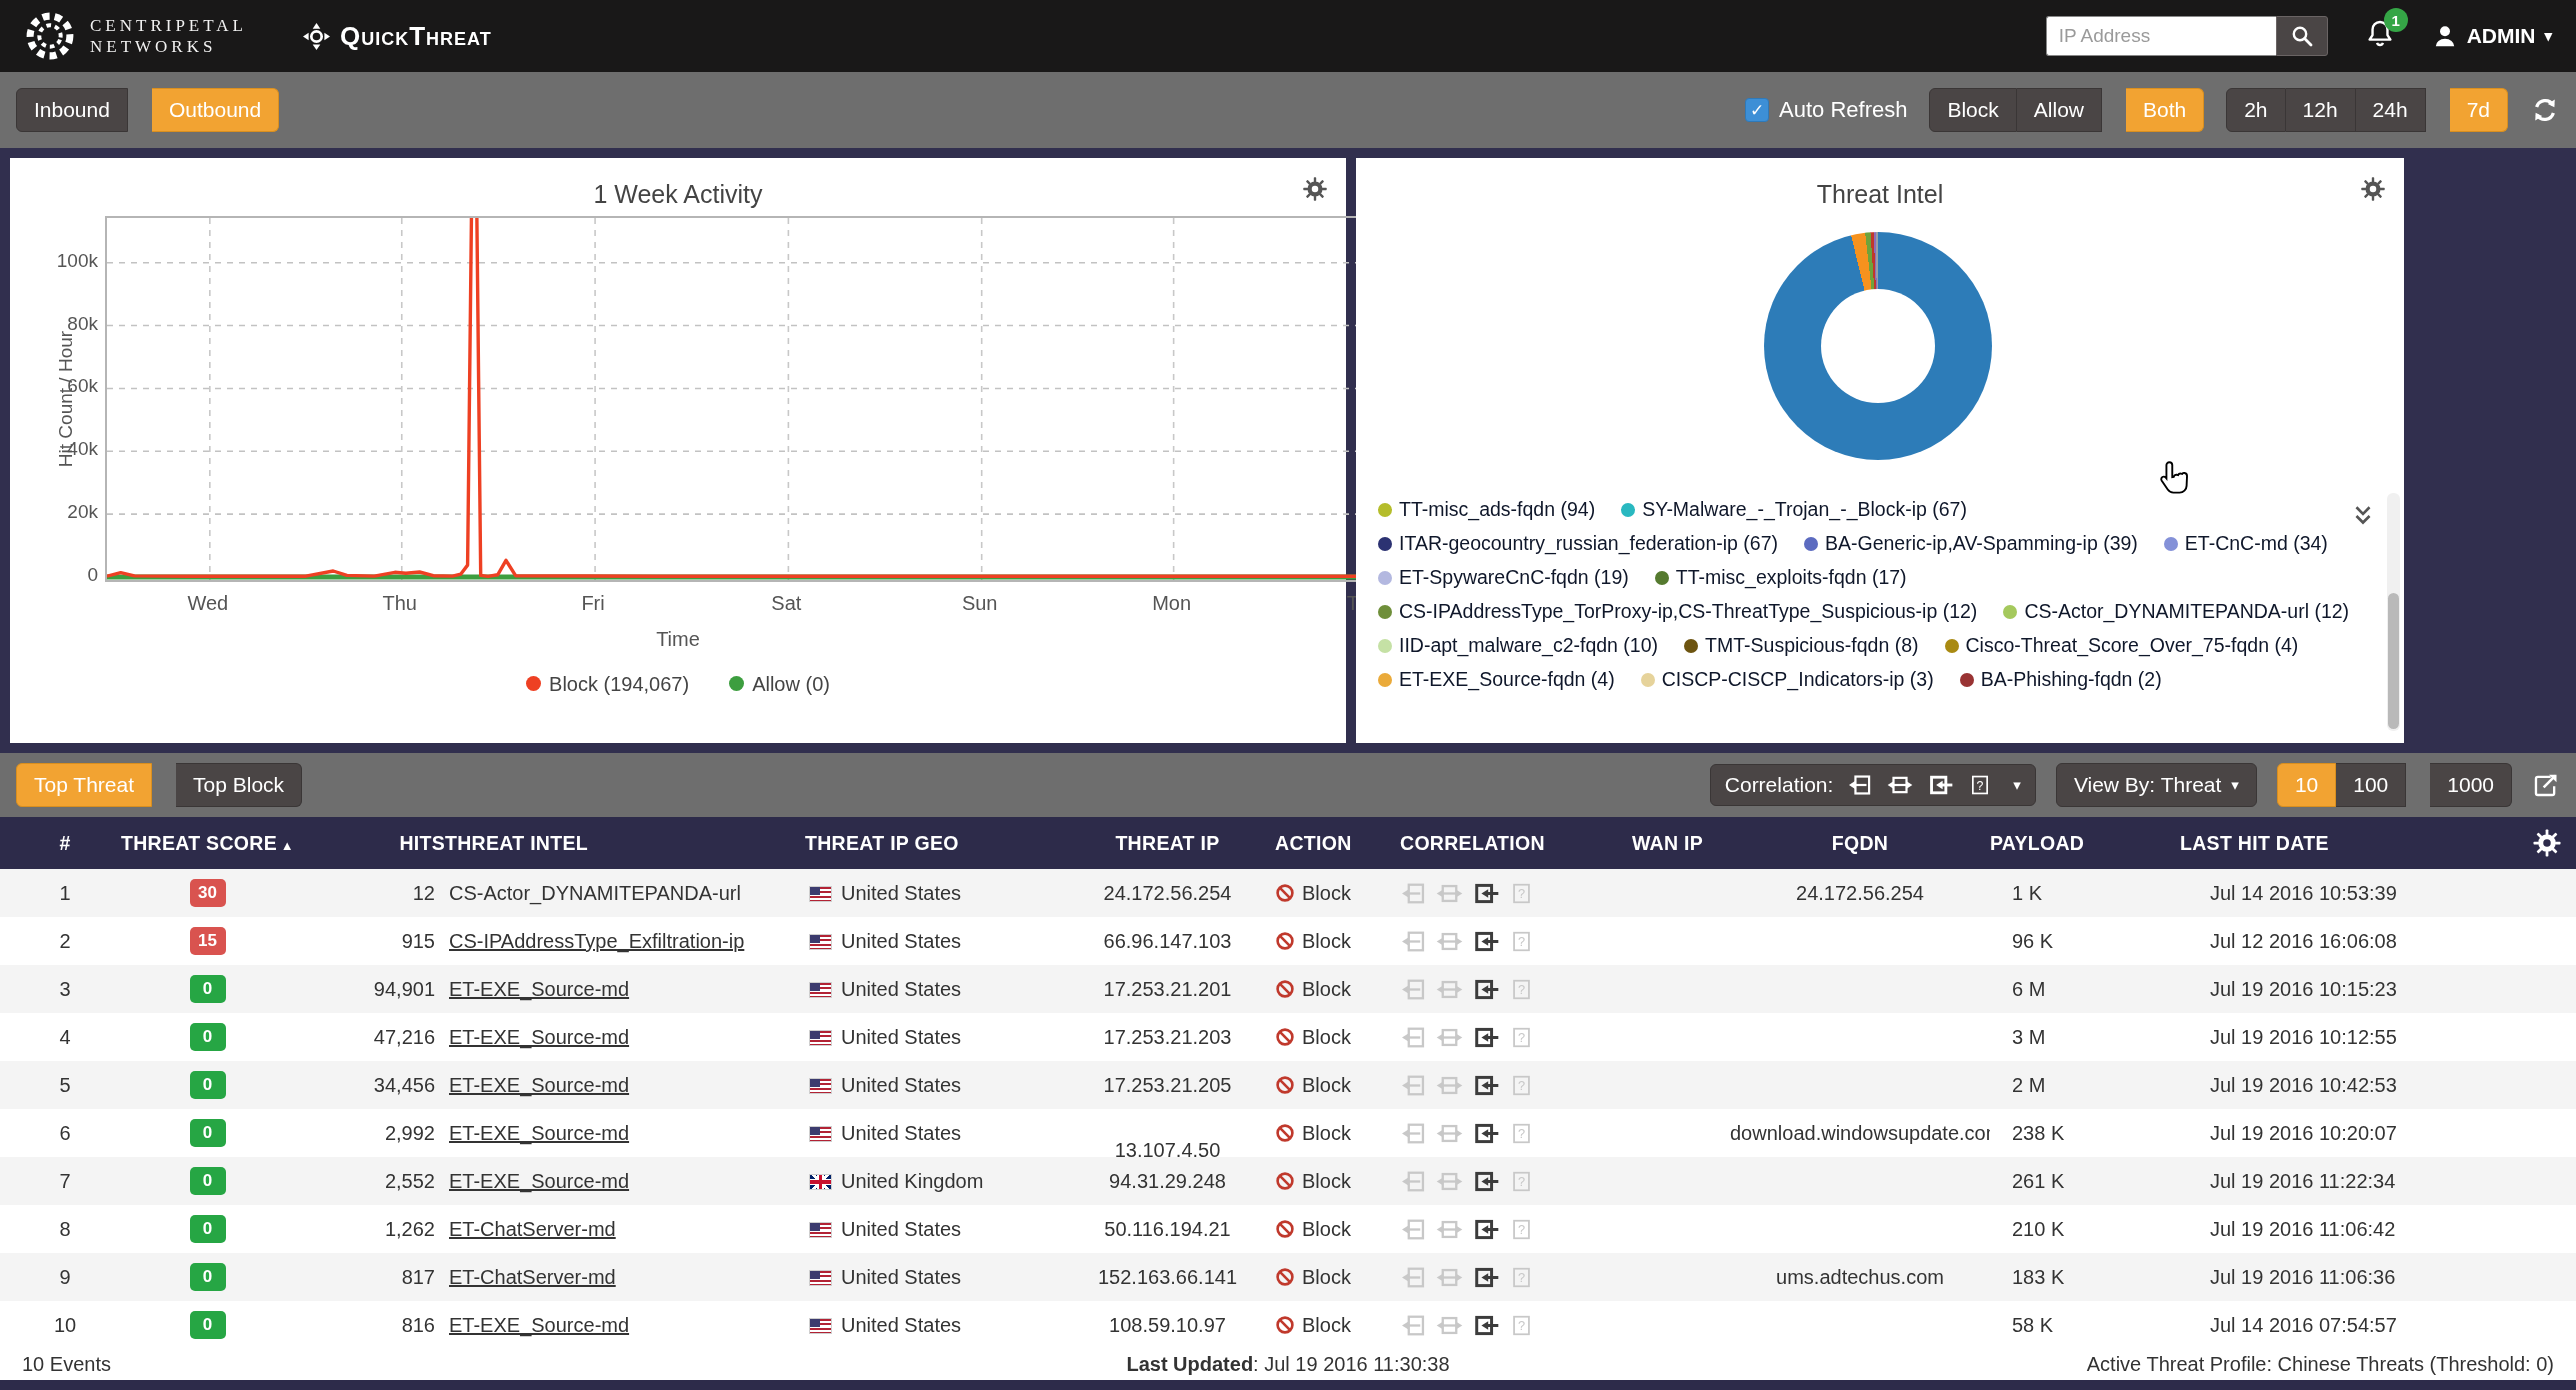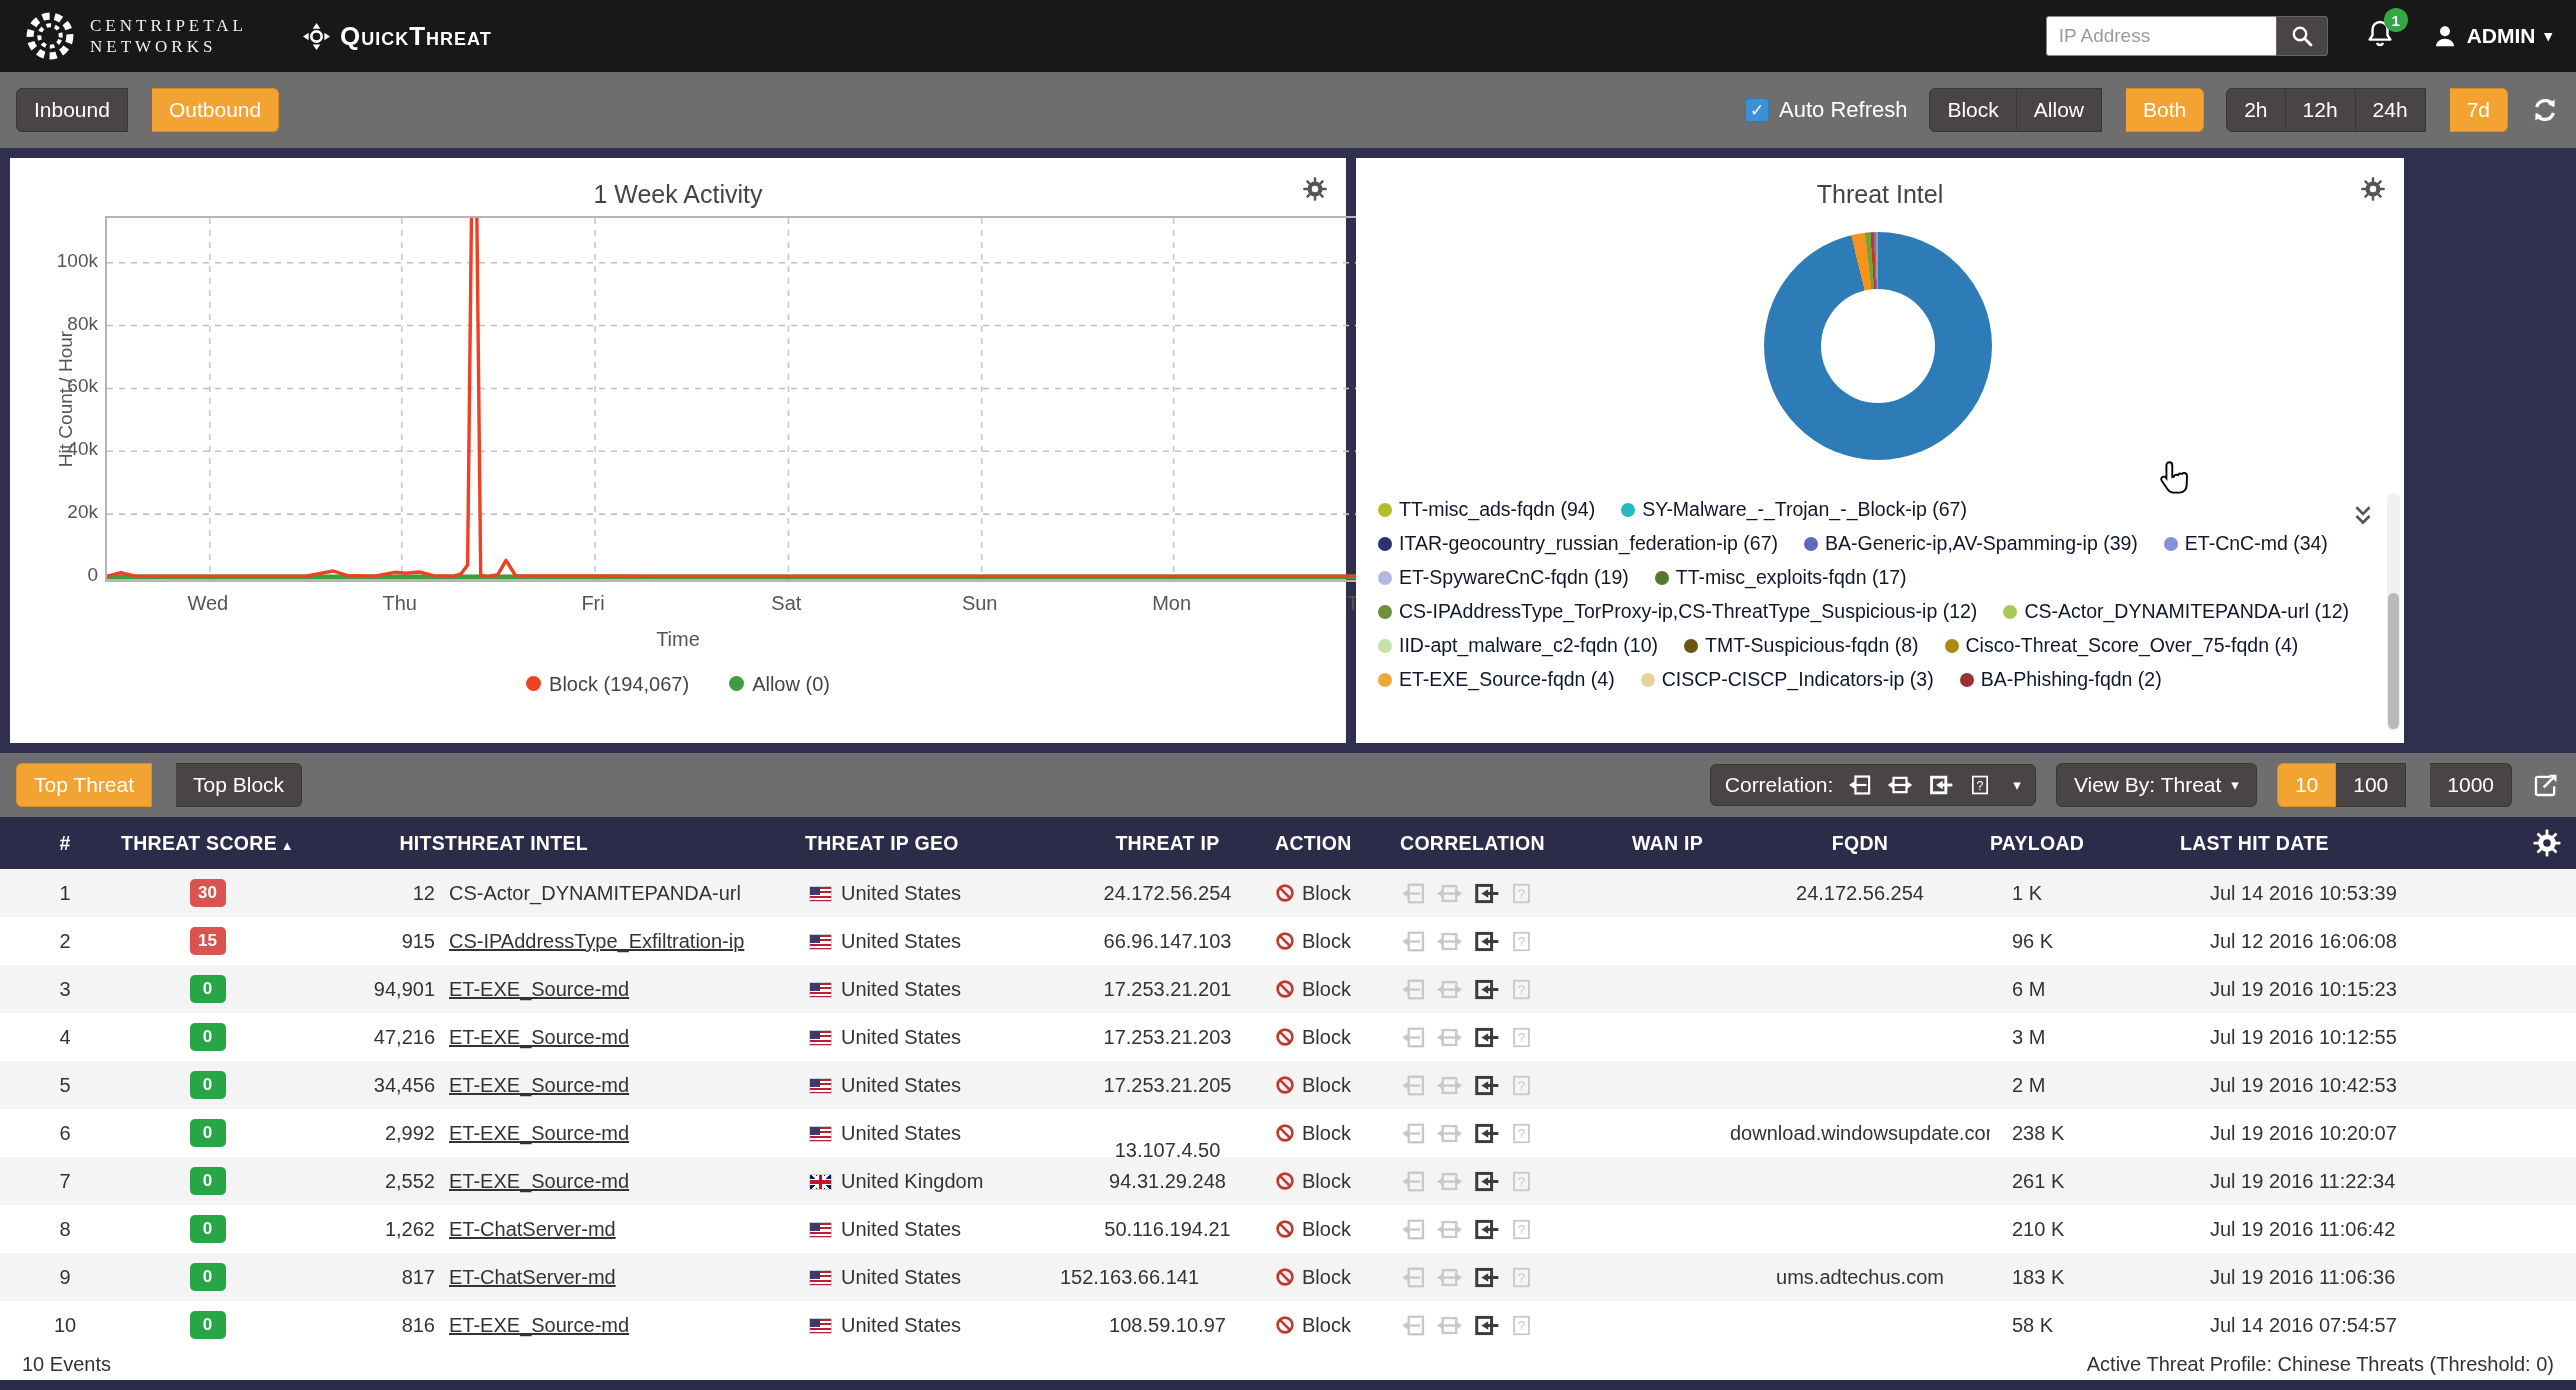--- a/index.html
+++ b/index.html
@@ -774,21 +774,21 @@
       <div class="cell" style="text-align: center;"></div>
       <div class="cell" style="text-align: left; padding-left: 22px;">210 K</div>
       <div class="cell" style="text-align: left; padding-left: 30px;">Jul 19 2016 11:06:42</div>
     </div>
     <div class="trow" style="grid-template-columns: 90px 195px 140px 360px 255px 215px 125px 205px 125px 260px 190px 300px;">
       <div class="cell" style="text-align: center;">9</div>
       <div class="cell" style="text-align: center;"><span class="score-badge" style="background: rgb(38, 166, 68);">0</span></div>
       <div class="cell" style="text-align: right; padding-right: 10px;">817</div>
       <div class="cell" style="text-align: left; padding-left: 4px;"><span class="intel-link">ET-ChatServer-md</span></div>
       <div class="cell" style="text-align: left; padding-left: 4px;"><span class="flag flag-us"></span>United States</div>
-      <div class="cell" style="">152.163.66.141</div>
+      <div class="cell" style="text-align: center;">152.163.66.141</div>
       <div class="cell action" style="text-align: left;">
         <svg width="20" height="20" viewBox="0 0 20 20">
           <circle cx="10" cy="10" r="7.4" fill="none" stroke="#c0392c" stroke-width="2.6"></circle>
           <line x1="5.2" y1="5.2" x2="14.8" y2="14.8" stroke="#c0392c" stroke-width="2.6"></line>
         </svg>
         <span>Block</span>
       </div>
       <div class="cell corr-cell" style="text-align: left;">
         <span style="display: flex;">
           <svg width="27" height="27" viewBox="0 0 20 20">
@@ -870,15 +870,16 @@
       </div>
       <div class="cell" style="text-align: center;"></div>
       <div class="cell" style="text-align: center;"></div>
       <div class="cell" style="text-align: left; padding-left: 22px;">58 K</div>
       <div class="cell" style="text-align: left; padding-left: 30px;">Jul 14 2016 07:54:57</div>
     </div>
   </div>
 
 <div class="tfoot">
   <span>10 Events</span>
+  <span class="tfoot-center"><b>Last Updated</b><span>:&nbsp;</span><span>Jul 19 2016 11:30:38</span></span>
   <span class="tfoot-right">Active Threat Profile: Chinese Threats (Threshold: 0)</span>
 </div>
 <div class="bottom-strip"></div>
 
 </body></html>

